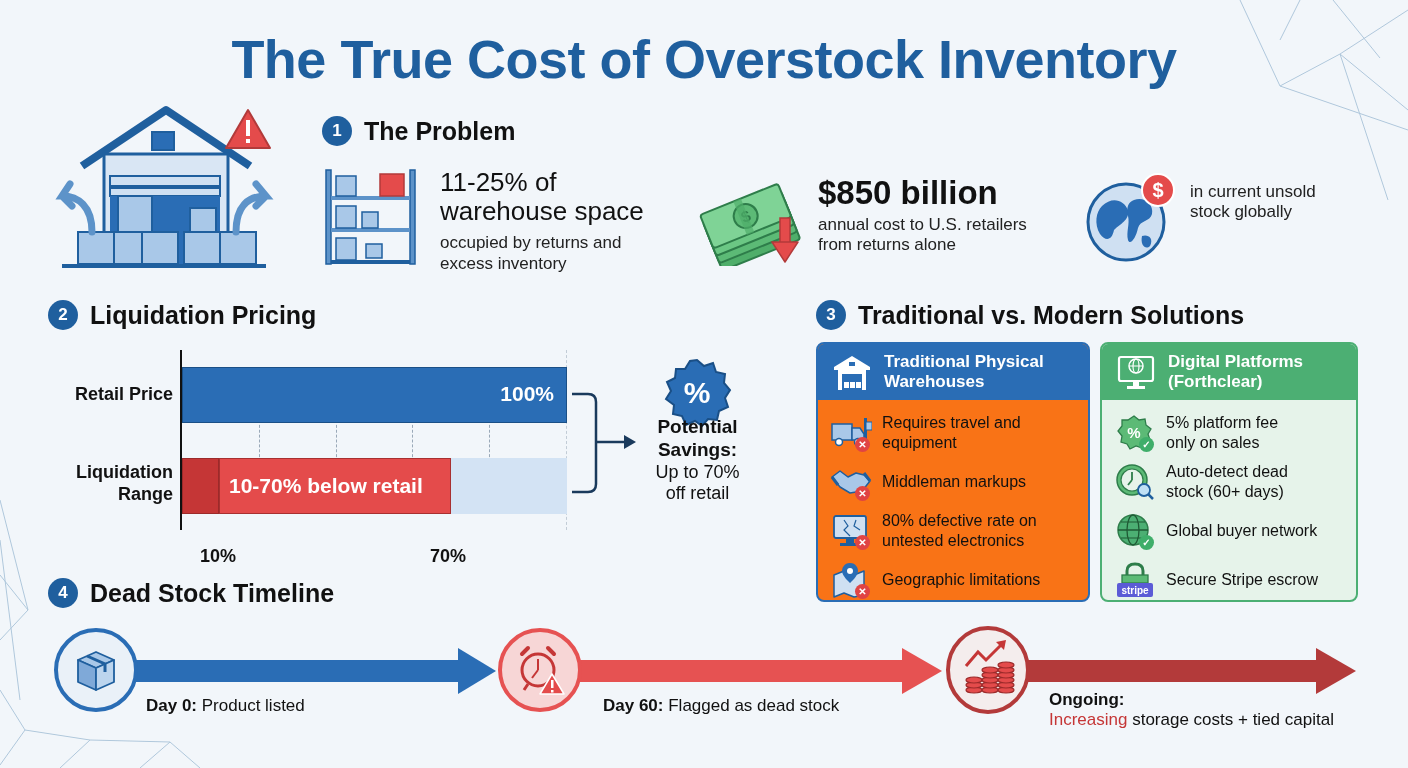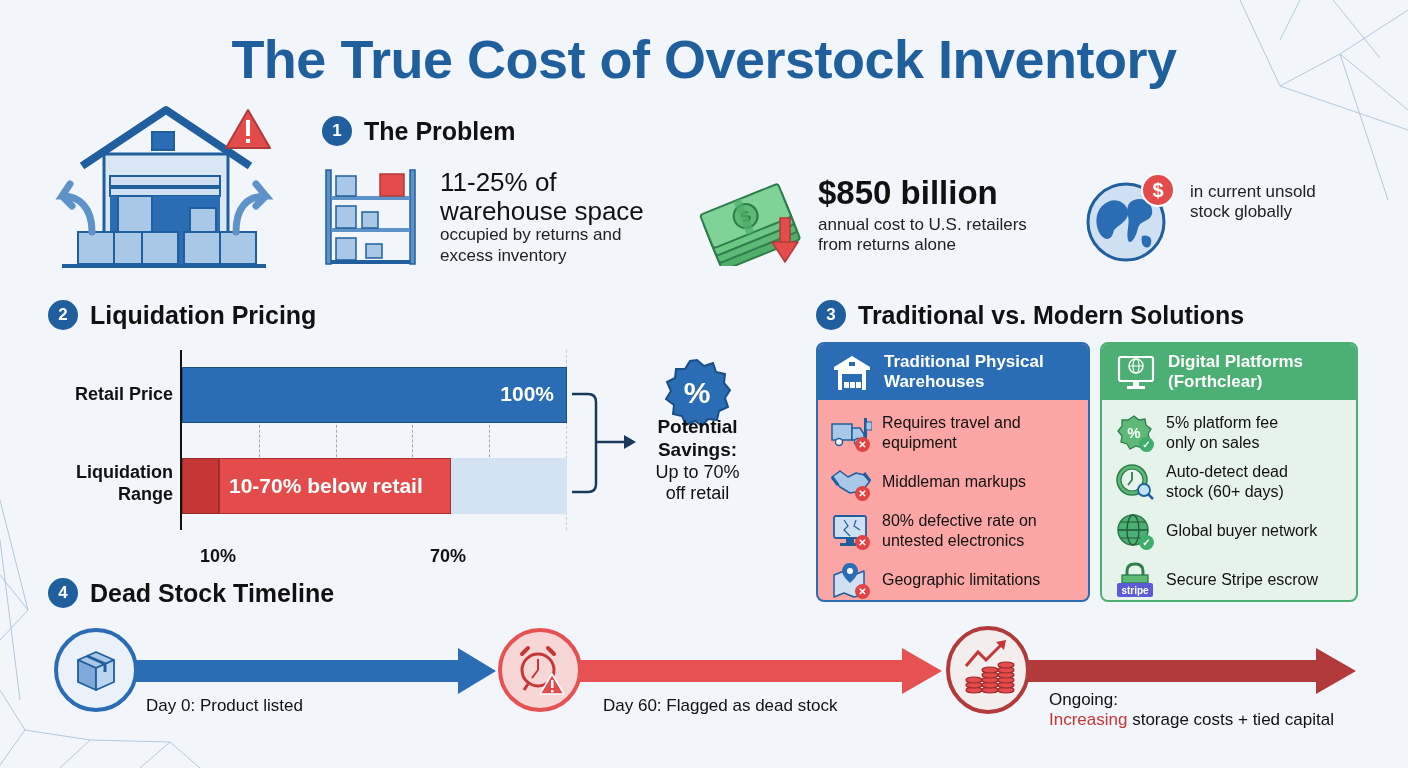--- a/index.html
+++ b/index.html
@@ -43,21 +43,21 @@
   .card-item-text { font-size: 16px; color: #111; line-height: 1.2; }
   .ic { width: 42px; height: 38px; position: relative; flex: 0 0 42px; }
   .badge {
     position: absolute; right: 2px; bottom: 0; width: 15px; height: 15px; border-radius: 50%;
     color: #fff; font-size: 10px; font-weight: 700; display: flex; align-items: center; justify-content: center;
   }
   .badge.x { background: #e04444; }
   .badge.ok { background: #3fae6a; }
 
   .tl-label { font-size: 17px; color: #111; }
-  .tl-label b { font-weight: 400; margin-top: 24px; }
+  .tl-label b { font-weight: 700; margin-top: 24px; }
 </style>
 </head>
 <body>
 
 <svg class="bg-lines" viewBox="0 0 1408 768">
   <g stroke="#9fbcd4" stroke-width="1" fill="none" opacity="0.8">
     <line x1="1240" y1="0" x2="1280" y2="86"></line>
     <line x1="1280" y1="86" x2="1408" y2="130"></line>
     <line x1="1280" y1="86" x2="1340" y2="54"></line>
     <line x1="1340" y1="54" x2="1408" y2="10"></line>
@@ -122,21 +122,21 @@
     <rect x="14" y="40" width="20" height="22" fill="#a9c8e8" stroke="#1f5f9e" stroke-width="1.5"></rect>
     <rect x="40" y="46" width="16" height="16" fill="#a9c8e8" stroke="#1f5f9e" stroke-width="1.5"></rect>
     <rect x="14" y="72" width="20" height="22" fill="#a9c8e8" stroke="#1f5f9e" stroke-width="1.5"></rect>
     <rect x="44" y="78" width="16" height="14" fill="#a9c8e8" stroke="#1f5f9e" stroke-width="1.5"></rect>
   </svg>
 </div>
 
 <div class="abs" style="left:440px;top:168px;width:250px;">
   <div class="stat-mid" style="font-size:26px;">11-25% of</div>
   <div class="stat-mid" style="font-size:26px;">warehouse space</div>
-  <div class="stat-sub" style="margin-top:0;">occupied by returns and</div>
+  <div class="stat-sub" style="margin-top:8px;">occupied by returns and</div>
   <div class="stat-sub">excess inventory</div>
 </div>
 
 <div class="abs" style="left:696px;top:176px;width:112px;height:90px;">
   <svg width="112" height="90" viewBox="0 0 112 90">
     <g transform="rotate(-22 56 45)">
       <rect x="10" y="44" width="84" height="36" rx="3" fill="#4fae6a" stroke="#2e7d4a" stroke-width="2"></rect>
       <rect x="10" y="36" width="84" height="36" rx="3" fill="#5cba76" stroke="#2e7d4a" stroke-width="2"></rect>
       <rect x="10" y="28" width="84" height="36" rx="3" fill="#6bc784" stroke="#2e7d4a" stroke-width="2"></rect>
       <rect x="10" y="20" width="84" height="36" rx="3" fill="#7fd396" stroke="#2e7d4a" stroke-width="2"></rect>
@@ -222,21 +222,21 @@
   <div style="font-size:19px;font-weight:700;line-height:1.2;">Savings:</div>
   <div style="font-size:18px;line-height:1.2;">Up to 70%</div>
   <div style="font-size:18px;line-height:1.2;">off retail</div>
 </div>
 
 <div class="abs sec-head" style="left:816px;top:300px;">
   <div class="sec-num">3</div>
   <div class="sec-title">Traditional vs. Modern Solutions</div>
 </div>
 
-<div class="abs card" style="left:816px;top:342px;width:274px;height:260px;border:2px solid #2a6db5;background:#fca5a5;">
+<div class="abs card" style="left:816px;top:342px;width:274px;height:260px;border:2px solid #2a6db5;background:#f97316;">
   <div class="card-head" style="background:#2a6db5;">
     <svg width="40" height="38" viewBox="0 0 40 38">
       <path d="M2 14 L20 3 L38 14 L38 17 L2 17 Z" fill="#fff"></path>
       <rect x="6" y="17" width="28" height="20" fill="#fff"></rect>
       <rect x="10" y="21" width="20" height="16" fill="#2a6db5"></rect>
       <rect x="12" y="29" width="5" height="6" fill="#fff"></rect>
       <rect x="18" y="29" width="5" height="6" fill="#fff"></rect>
       <rect x="24" y="29" width="5" height="6" fill="#fff"></rect>
       <rect x="17" y="9" width="6" height="4" fill="#2a6db5"></rect>
     </svg>

